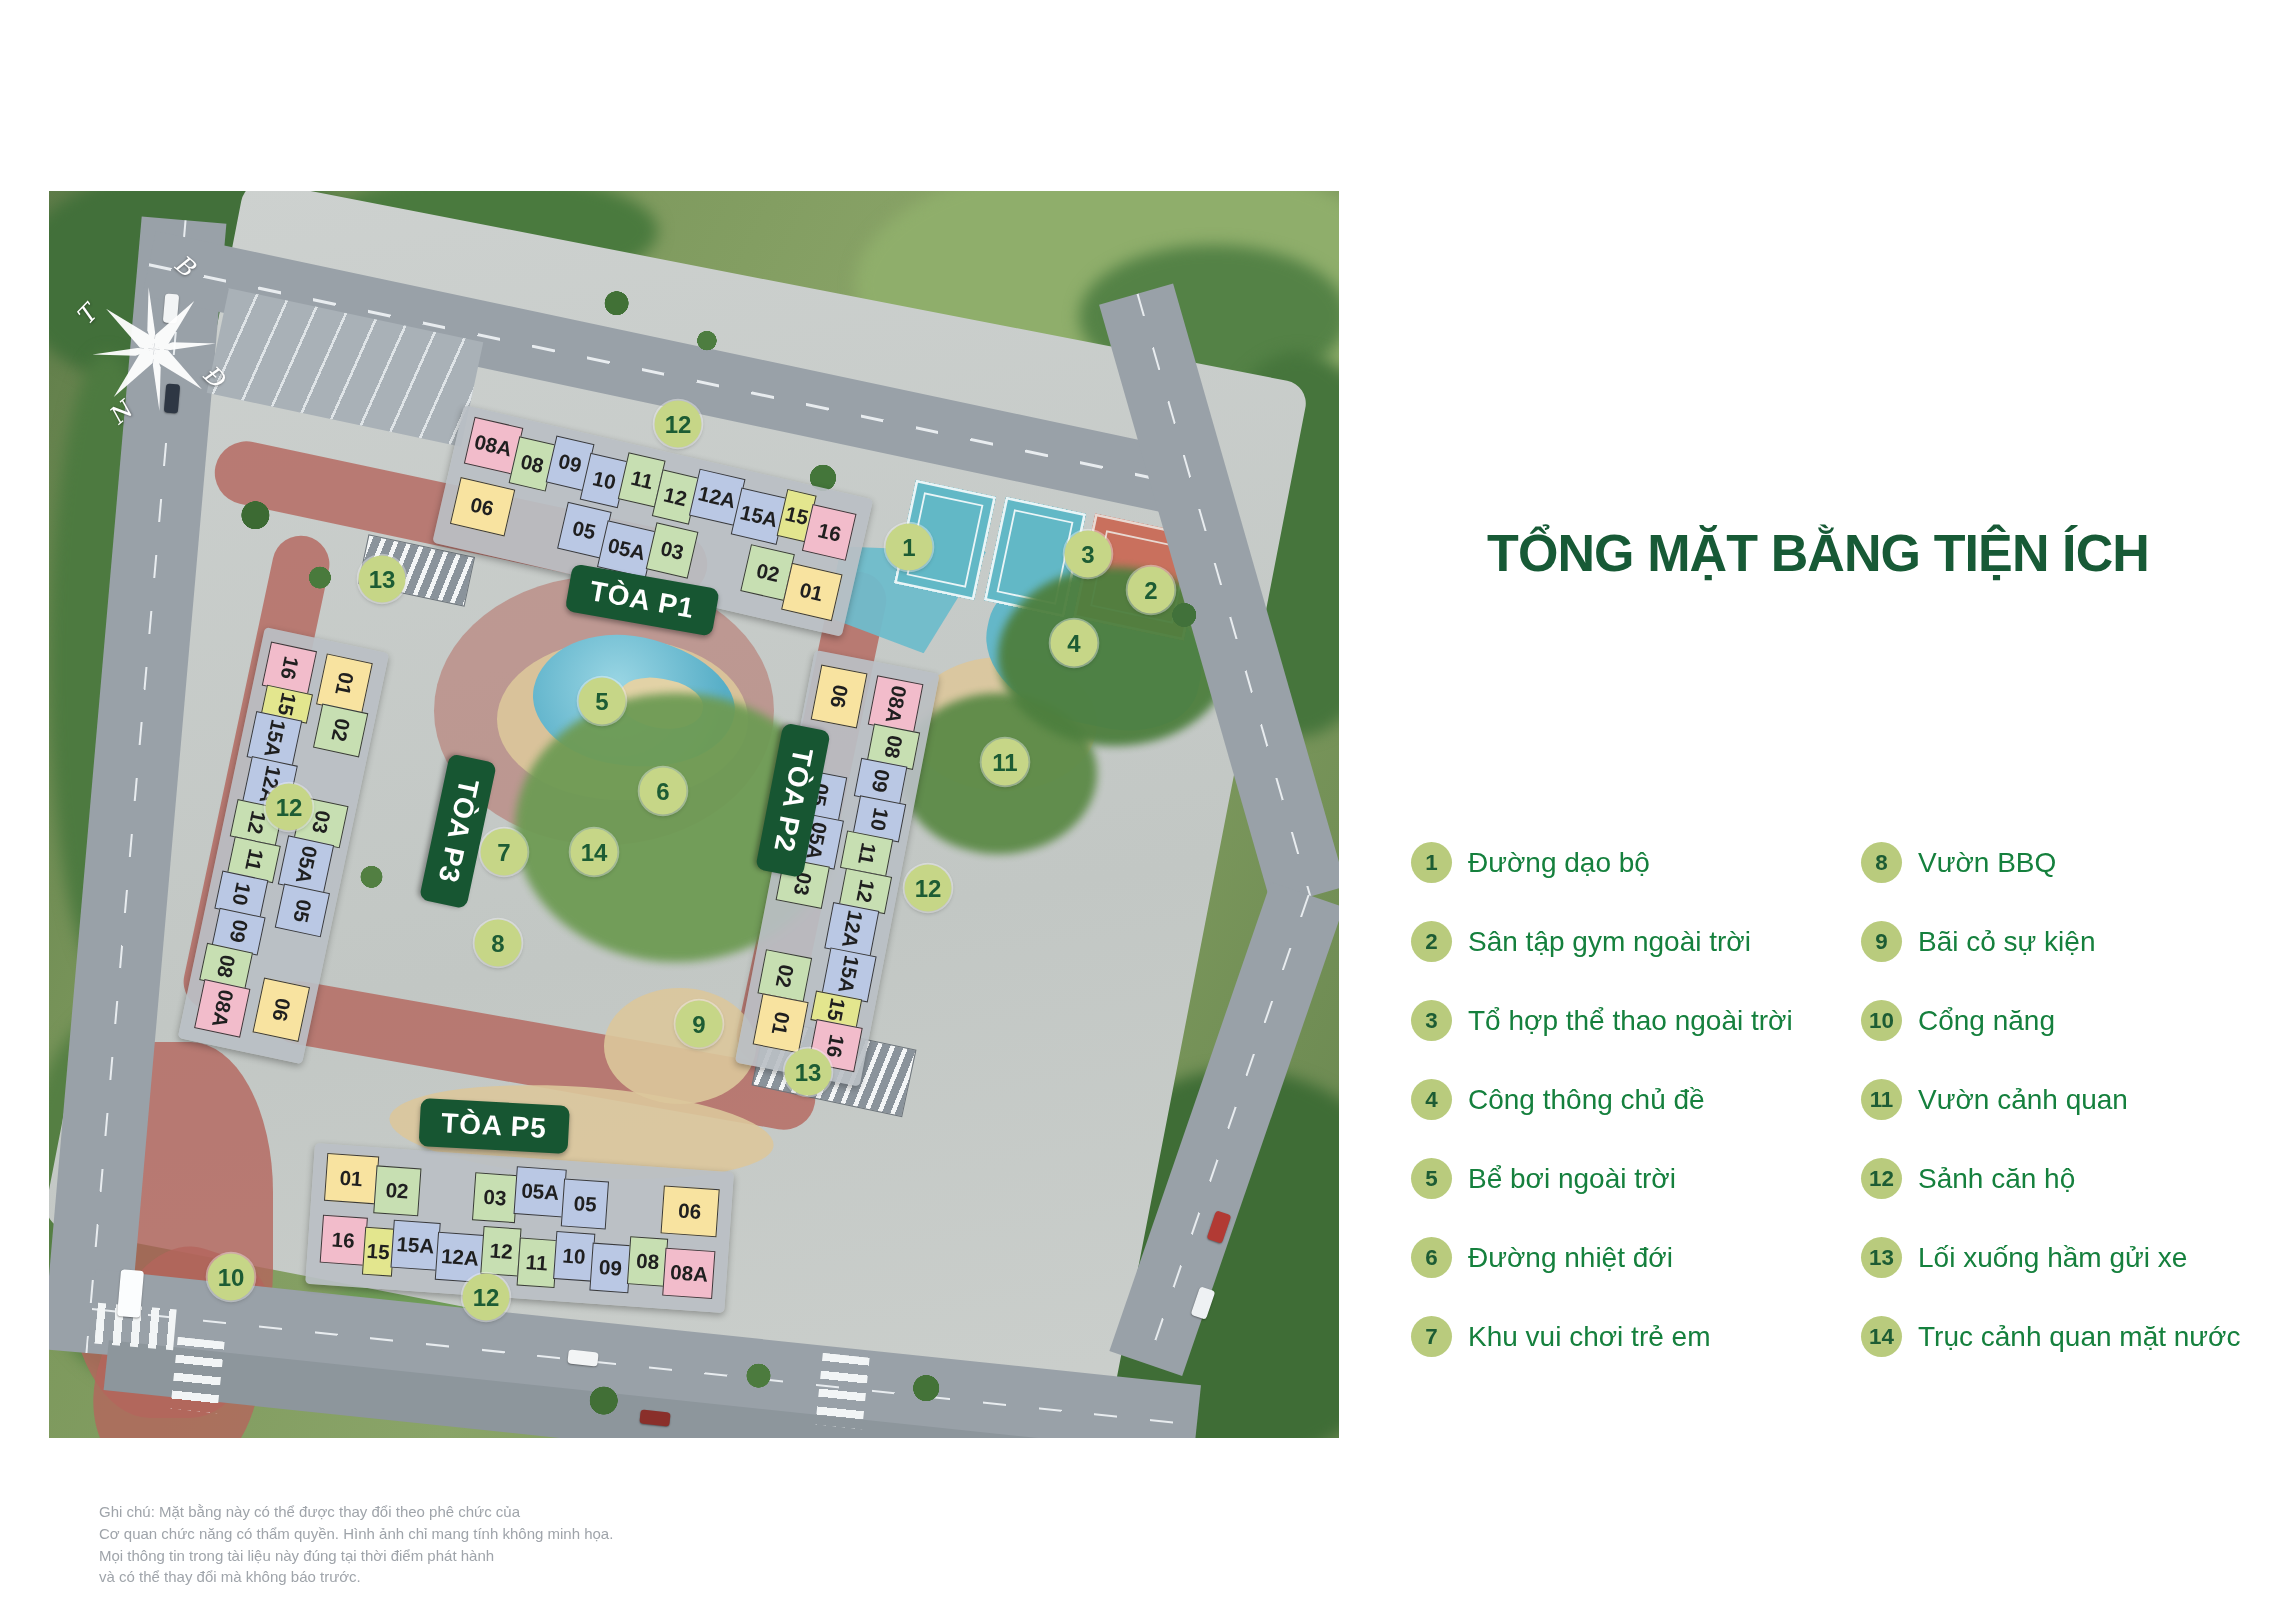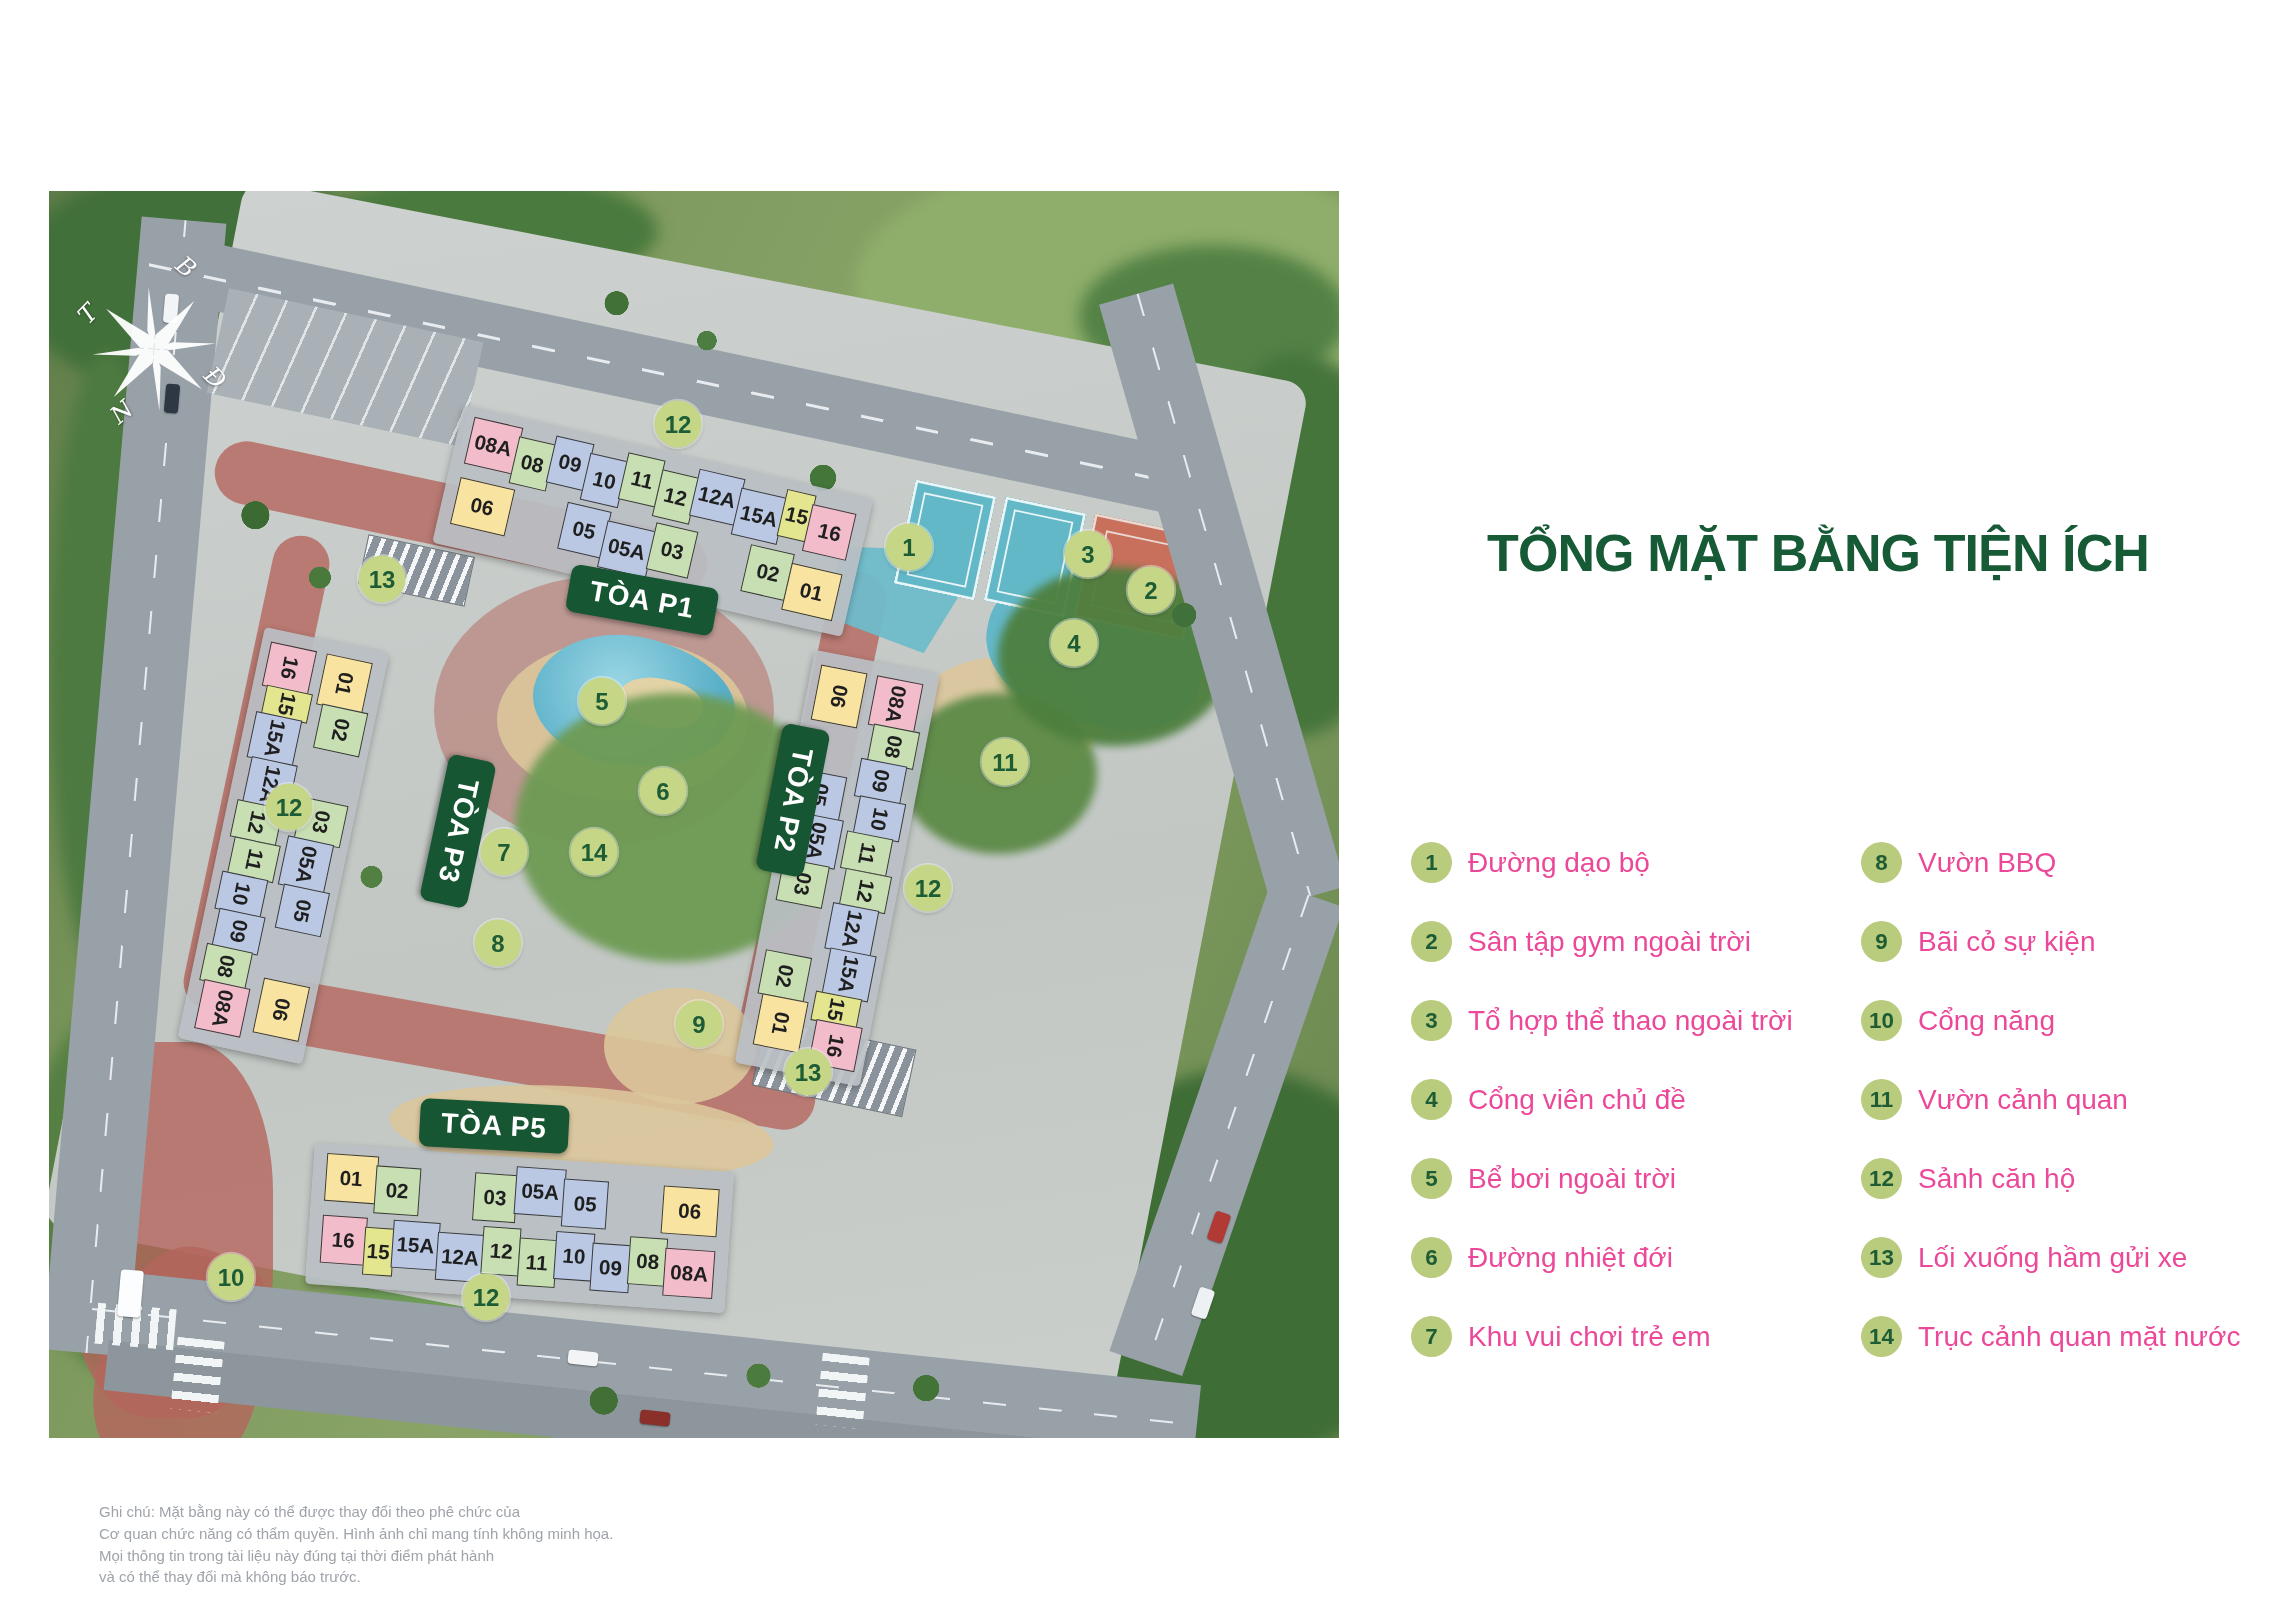--- a/index.html
+++ b/index.html
@@ -95,21 +95,21 @@
   .page-title{position:absolute;left:1397px;top:523px;width:842px;text-align:center;
       color:#175a36;font-weight:700;font-size:52px;letter-spacing:-0.9px;white-space:nowrap;}
   .page-subtitle{position:absolute;left:1397px;top:598px;width:842px;text-align:center;
       color:#1d5c38;font-weight:700;font-size:29px;letter-spacing:0.9px;}
   .legend-col{position:absolute;top:839px;}
   .legend-col.left{left:1411px;width:421px;}
   .legend-col.right{left:1861px;width:421px;}
   .lg-item{display:flex;align-items:center;height:47px;margin-bottom:32px;gap:16px;}
   .lg-circle{flex:none;width:41px;height:41px;border-radius:50%;background:#b9cb7d;color:#1d5c34;
       display:flex;align-items:center;justify-content:center;font-weight:700;font-size:22.4px;}
-  .lg-label{color:#ec4899;font-size:28px;white-space:nowrap;}
+  .lg-label{color:#15803d;font-size:28px;white-space:nowrap;}
 
   .footnote{position:absolute;left:99px;top:1501px;color:#9fa4aa;font-size:15px;line-height:1.45;}
 </style>
 </head>
 <body>
 
 <div class="canvas">
 
   <div class="map">
 
@@ -458,21 +458,21 @@
       <div class="lg-item">
         <div class="lg-circle">2</div>
         <div class="lg-label">Sân tập gym ngoài trời</div>
       </div>
       <div class="lg-item">
         <div class="lg-circle">3</div>
         <div class="lg-label">Tổ hợp thể thao ngoài trời</div>
       </div>
       <div class="lg-item">
         <div class="lg-circle">4</div>
-        <div class="lg-label">Cổng viên chủ đề</div>
+        <div class="lg-label">Công thông chủ đề</div>
       </div>
       <div class="lg-item">
         <div class="lg-circle">5</div>
         <div class="lg-label">Bể bơi ngoài trời</div>
       </div>
       <div class="lg-item">
         <div class="lg-circle">6</div>
         <div class="lg-label">Đường nhiệt đới</div>
       </div>
       <div class="lg-item">

